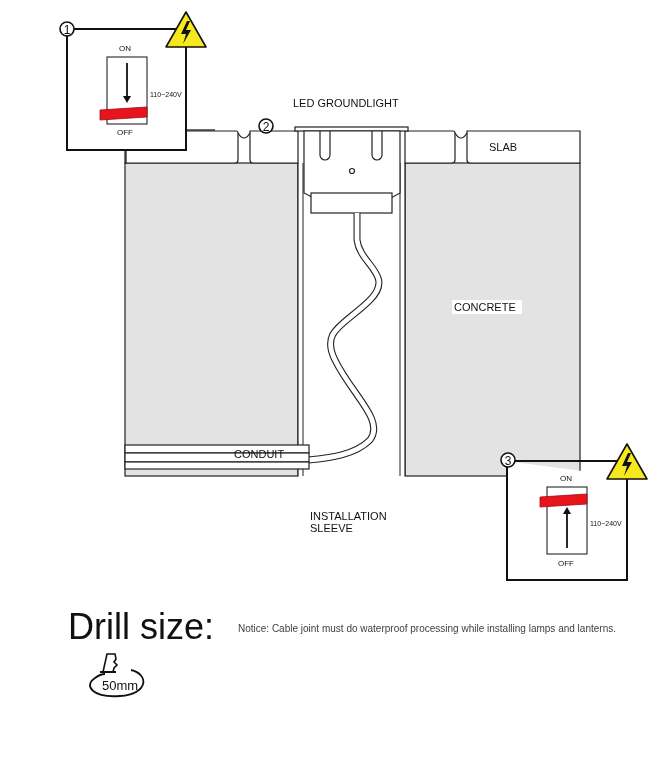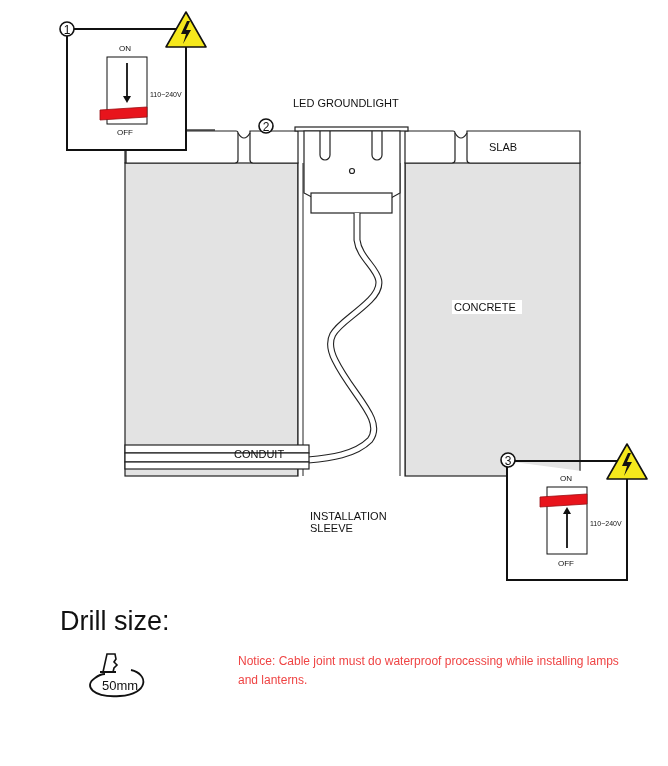--- a/index.html
+++ b/index.html
@@ -1,20 +1,20 @@
 <!DOCTYPE html>
 <html><head>
 <meta charset="utf-8">
 <style>
   html, body { margin:0; padding:0; background:#ffffff; }
   body { width:668px; height:766px; position:relative; overflow:hidden; font-family:"Liberation Sans", sans-serif; }
   #diagram { position:absolute; left:0; top:0; }
   svg text { font-family:"Liberation Sans", sans-serif; }
-  .drill-title { position:absolute; left:60px; top:606px; font-size:27px; color:#111; }
-  .notice { position:absolute; left:238px; top:652px; width:400px; font-size:12px; line-height:19px; color:#ef4444; }
+  .drill-title { position:absolute; left:68px; top:606px; font-size:36px; color:#111; }
+  .notice { position:absolute; left:238px; top:619px; width:400px; font-size:10px; line-height:19px; color:#404040; }
 </style>
 </head>
 <body>
 
 <svg id="diagram" width="668" height="600" viewBox="0 0 668 600">
 
   <rect x="125" y="163" width="173" height="313" fill="#e3e3e3" stroke="#222" stroke-width="1.2"></rect>
 
   <rect x="405" y="163" width="175" height="313" fill="#e3e3e3" stroke="#222" stroke-width="1.2"></rect>
 

